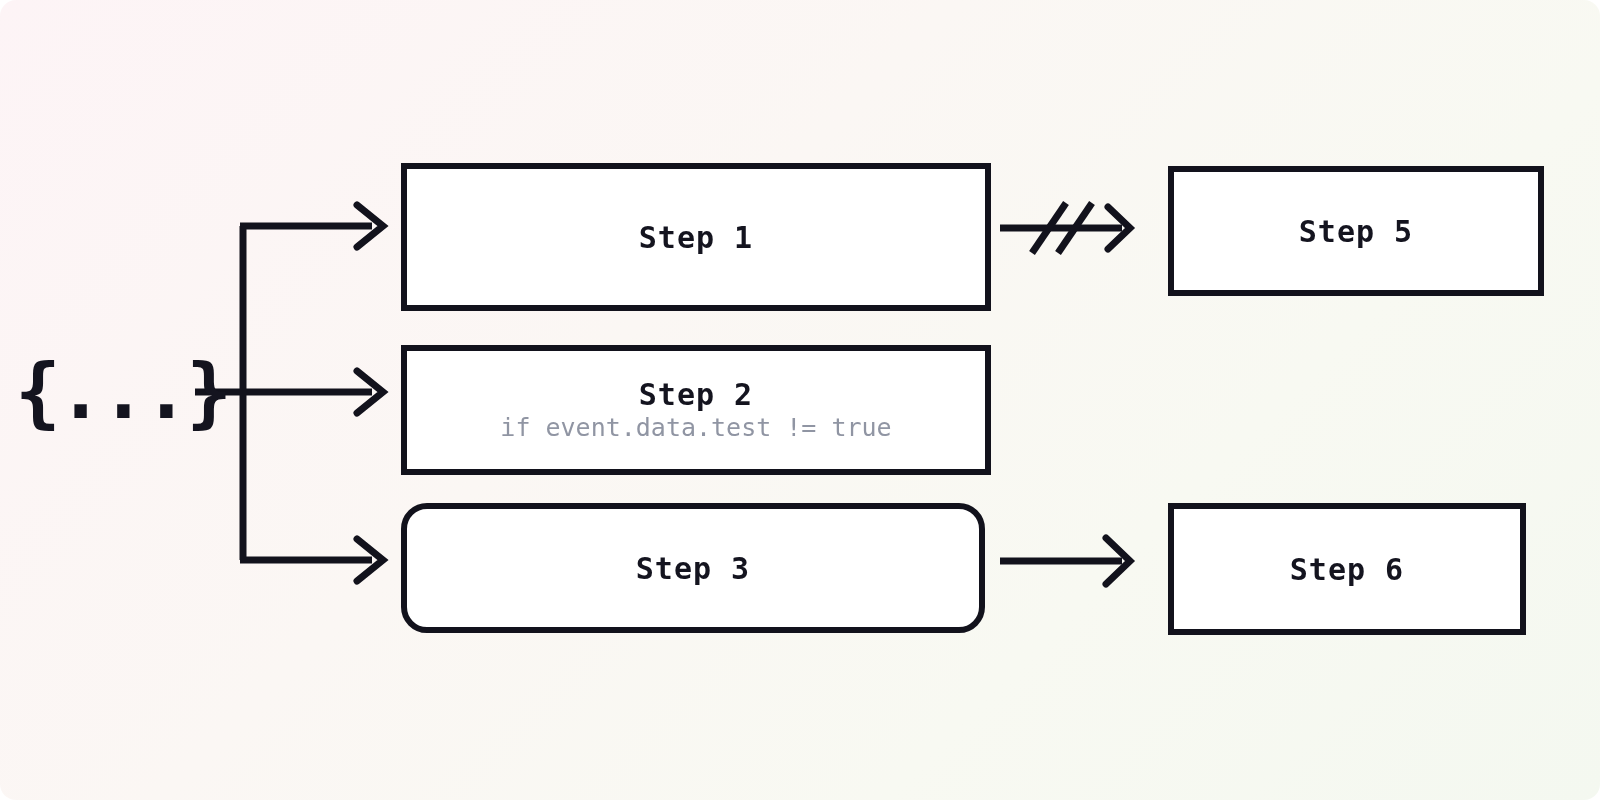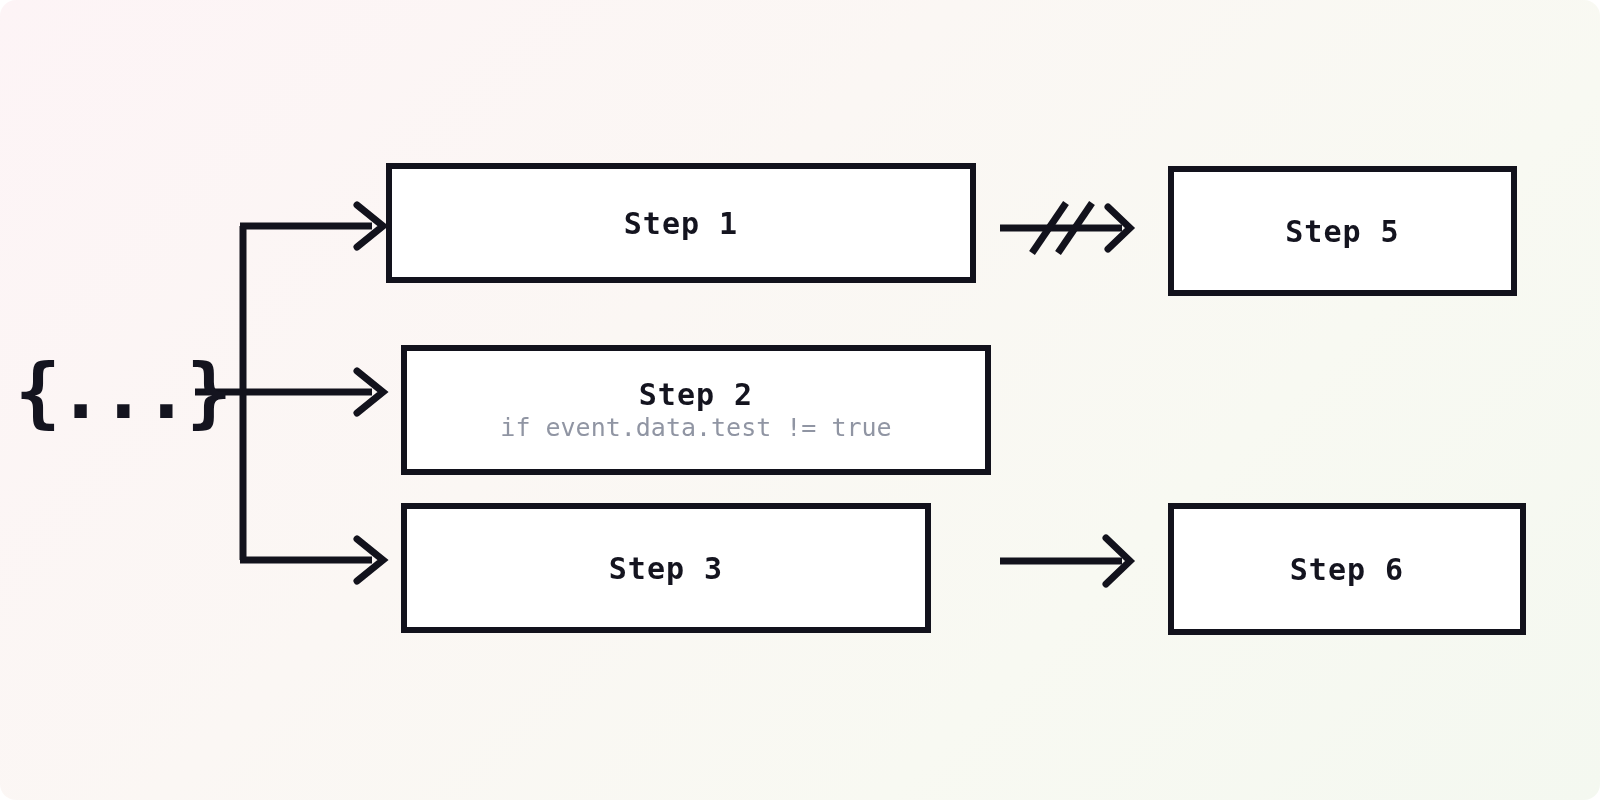--- a/index.html
+++ b/index.html
@@ -56,24 +56,24 @@
     font-family: "DejaVu Sans Mono", monospace;
     font-weight: normal;
     font-size: 25px;
     letter-spacing: 0px;
     color: #9095a3;
     line-height: 1.2;
     margin-top: 2px;
   }
 
   
-  #node-step1 { left: 386px;  top: 163px; width: 590px; height: 120px; }
+  #node-step1 { left: 401px;  top: 163px; width: 590px; height: 148px; }
   #node-step2 { left: 401px;  top: 345px; width: 590px; height: 130px; }
-  #node-step3 { left: 401px;  top: 503px; width: 530px; height: 130px; }
-  #node-step5 { left: 1168px; top: 166px; width: 349px; height: 130px; }
+  #node-step3 { left: 401px;  top: 503px; width: 584px; height: 130px; border-radius: 26px; }
+  #node-step5 { left: 1168px; top: 166px; width: 376px; height: 130px; }
   #node-step6 { left: 1168px; top: 503px; width: 358px; height: 132px; }
 
   
   #payload {
     position: absolute;
     left: 62px;
     top: 336px;
     width: 120px;
     height: 112px;
     display: flex;

